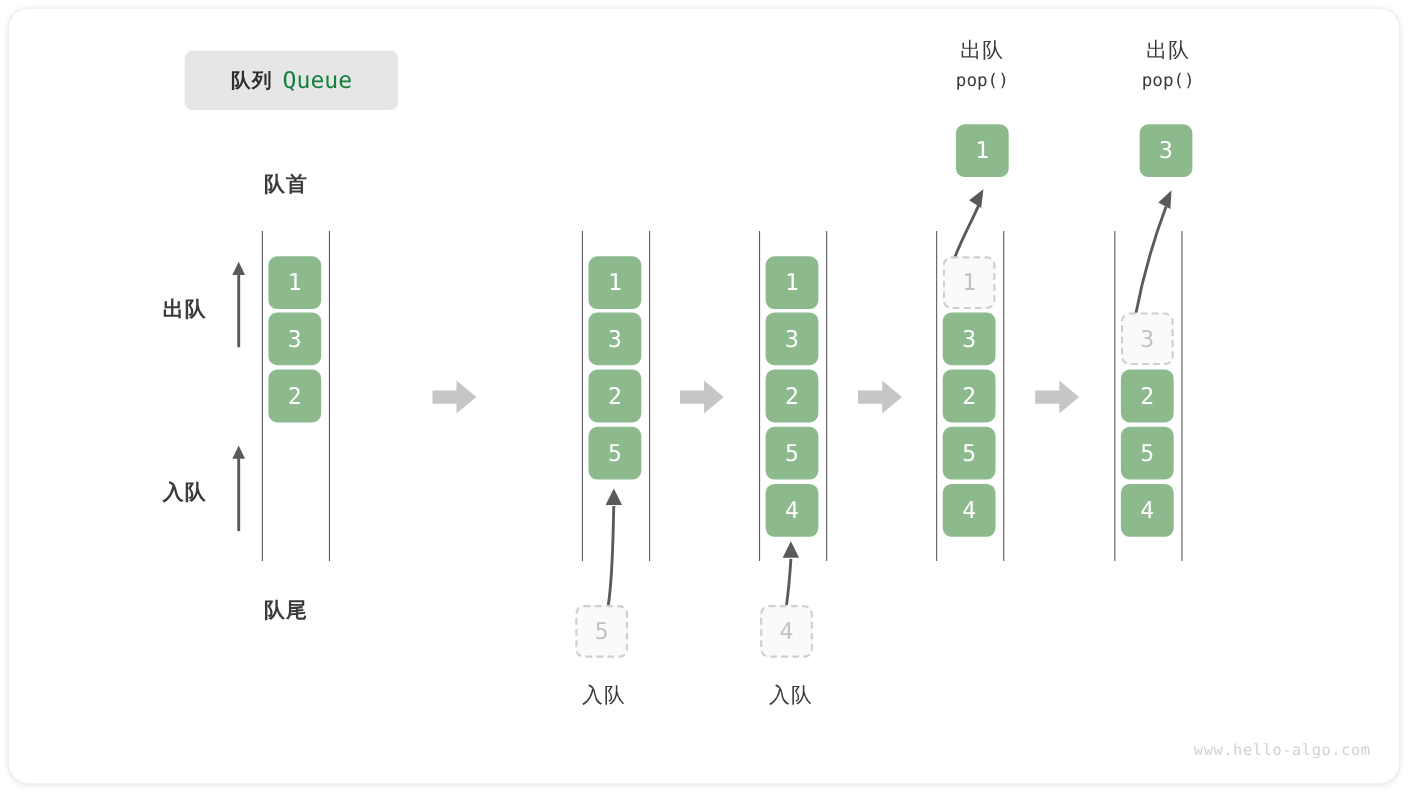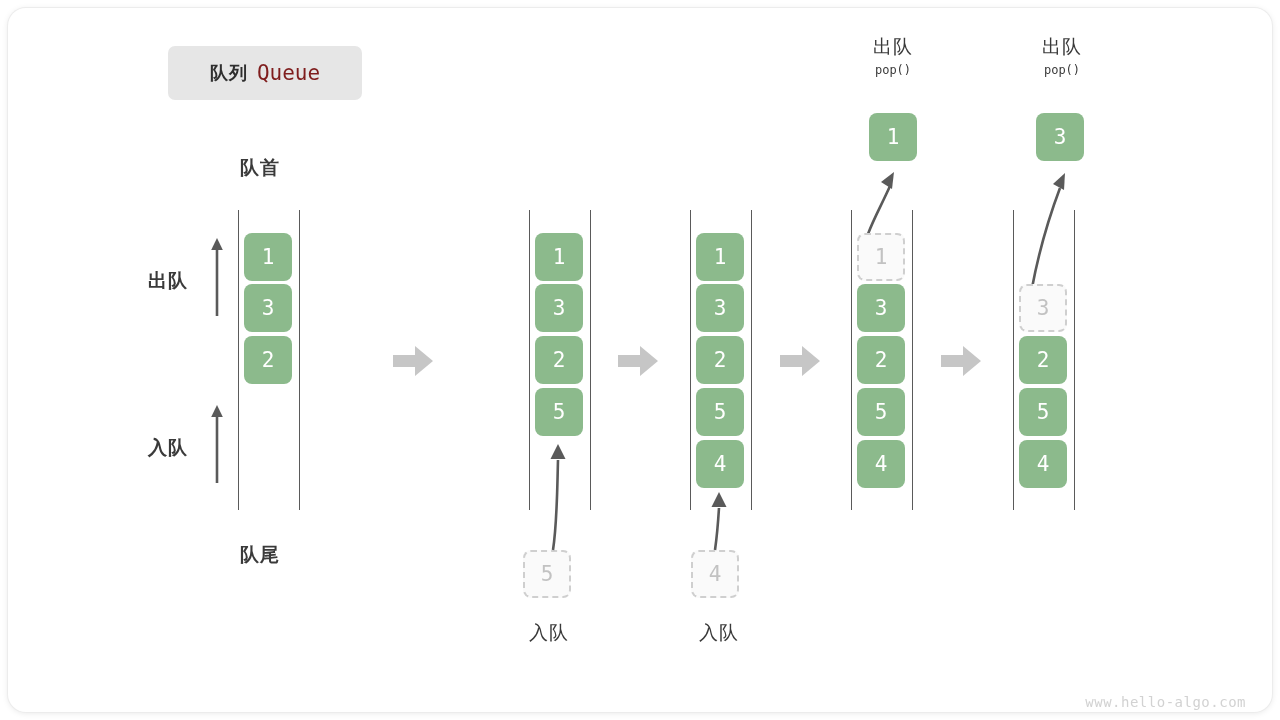--- a/index.html
+++ b/index.html
@@ -44,21 +44,21 @@
   }
   .title-cn {
     font-size: 18px;
     font-weight: bold;
     color: #2f2f2f;
     letter-spacing: 1px;
   }
   .title-en {
     font-family: "DejaVu Sans Mono", monospace;
     font-size: 21px;
-    color: #7f1d1d;
+    color: #15803d;
   }
 
   
   .cn-label {
     position: absolute;
     font-size: 19px;
     font-weight: bold;
     color: #3a3a3a;
     white-space: nowrap;
     letter-spacing: 1px;
@@ -71,21 +71,21 @@
   }
   .op-caption .op-cn {
     display: block;
     font-size: 19px;
     color: #3a3a3a;
     letter-spacing: 1px;
   }
   .op-caption .op-code {
     display: block;
     font-family: "DejaVu Sans Mono", monospace;
-    font-size: 12px;
+    font-size: 16px;
     color: #3a3a3a;
   }
   .op-code .arg { color: #4d9a4d; font-weight: bold; }
 
   
   .rail {
     position: absolute;
     width: 1px;
     background: #5a5a5a;
   }
@@ -127,21 +127,21 @@
   
   .motion-arrow {
     position: absolute;
     pointer-events: none;
   }
 
   
   .watermark {
     position: absolute;
     right: 34px;
-    bottom: 10px;
+    bottom: 30px;
     font-family: "DejaVu Sans Mono", monospace;
     font-size: 14px;
     color: #d2d2d2;
     letter-spacing: 0.5px;
     white-space: nowrap;
     margin-left: 24px;
   }
 </style>
 </head>
 <body>

